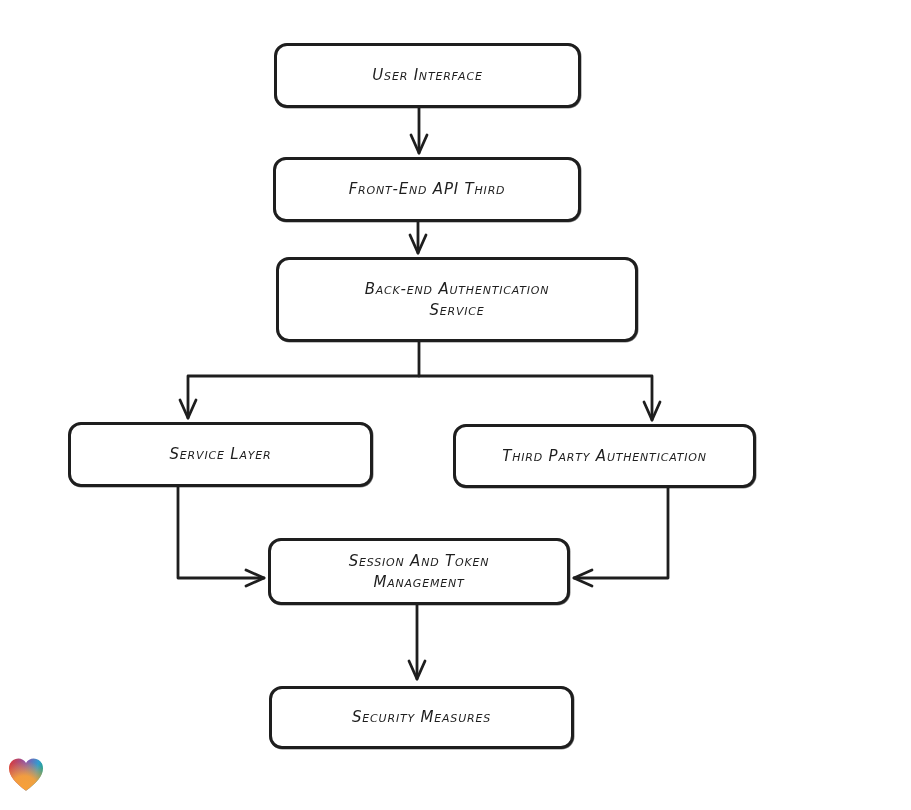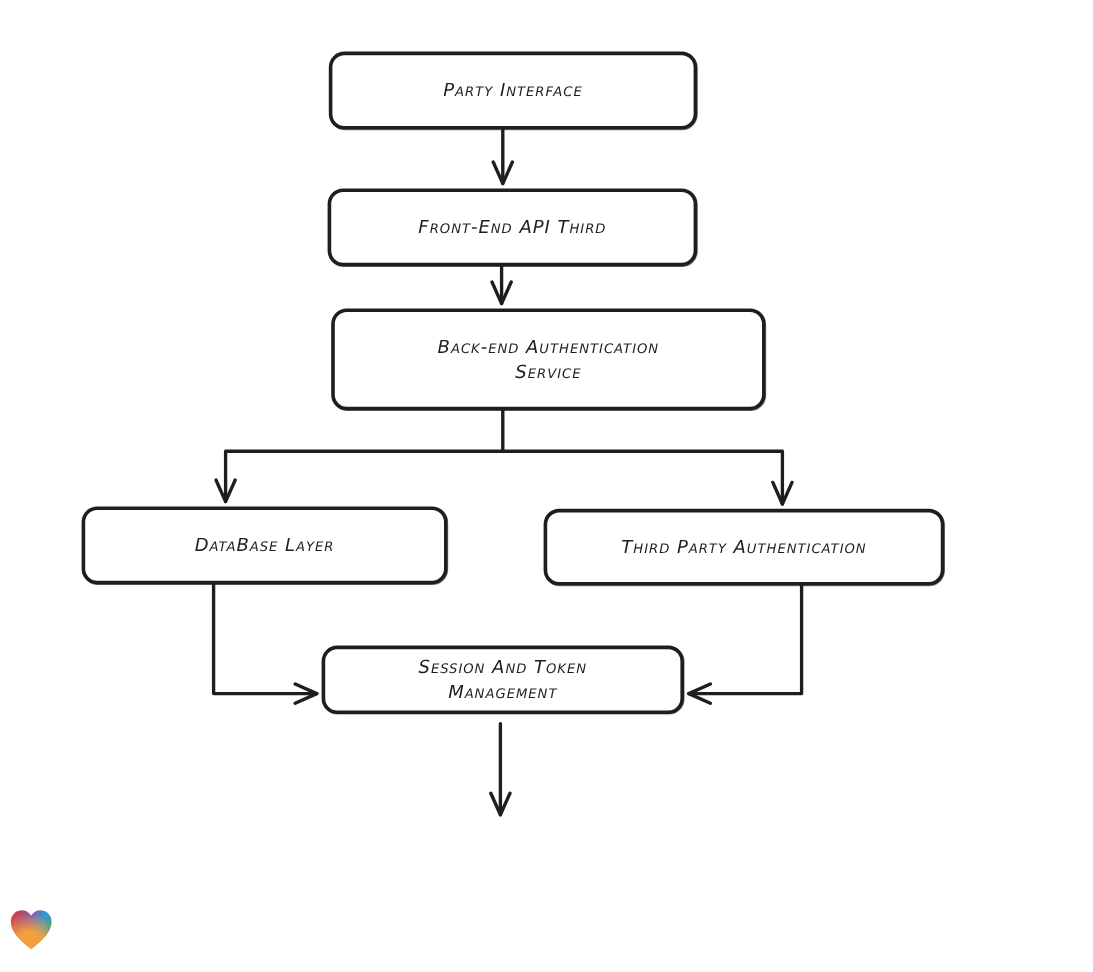--- a/index.html
+++ b/index.html
@@ -35,22 +35,22 @@
     line-height: 1.4;
     letter-spacing: 0.8px;
     color: #1e1e1e;
     text-align: center;
     white-space: normal;
   }
   .node-1 { left: 274px; top: 43px;  width: 307px; height: 65px; }
   .node-2 { left: 273px; top: 157px; width: 308px; height: 65px; }
   .node-3 { left: 276px; top: 257px; width: 362px; height: 85px; }
   .node-4 { left: 68px;  top: 422px; width: 305px; height: 65px; }
-  .node-5 { left: 453px; top: 424px; width: 334px; height: 64px; }
-  .node-6 { left: 268px; top: 538px; width: 302px; height: 57px; }
+  .node-5 { left: 453px; top: 424px; width: 303px; height: 64px; }
+  .node-6 { left: 268px; top: 538px; width: 302px; height: 67px; }
   .node-7 { left: 269px; top: 686px; width: 305px; height: 63px; }
   .node-3 .label { max-width: 205px; }
   .node-6 .label { max-width: 170px; }
   .logo {
     position: absolute;
     left: 6px; top: 755px;
     width: 40px; height: 40px;
     cursor: pointer;
   }
 </style>
@@ -70,43 +70,46 @@
       <path d="M418,220 L418,253" marker-end="url(#arrowV)"></path>
       <path d="M419,340 L419,376 L188,376 L188,418" marker-end="url(#arrowV)"></path>
       <path d="M419,376 L652,376 L652,420" marker-end="url(#arrowV)"></path>
       <path d="M178,486 L178,578 L264,578" marker-end="url(#arrowV)"></path>
       <path d="M668,486 L668,578 L574,578" marker-end="url(#arrowV)"></path>
       <path d="M417,603 L417,679" marker-end="url(#arrowV)"></path>
     </g>
   </svg>
 
   <div class="node node-1">
-    <span class="label">Party Interface</span>
+    <span class="label">User Interface</span>
   </div>
 
   <div class="node node-2">
     <span class="label">Front-End API Third</span>
   </div>
 
   <div class="node node-3">
     <span class="label">Back-end Authentication Service</span>
   </div>
 
   <div class="node node-4">
-    <span class="label">DataBase Layer</span>
+    <span class="label">Service Layer</span>
   </div>
 
   <div class="node node-5">
     <span class="label">Third Party Authentication</span>
   </div>
 
   <div class="node node-6">
     <span class="label">Session And Token Management</span>
   </div>
 
+  <div class="node node-7">
+    <span class="label">Security Measures</span>
+  </div>
 
   <svg class="logo" viewBox="0 0 40 38" xmlns="http://www.w3.org/2000/svg">
     <defs>
       <linearGradient id="lgHeart" x1="0" y1="0" x2="1" y2="0.25">
         <stop offset="0" stop-color="#e23a2e"></stop>
         <stop offset="0.5" stop-color="#8a55ae"></stop>
         <stop offset="0.85" stop-color="#2f9ed0"></stop>
         <stop offset="1" stop-color="#2aa18f"></stop>
       </linearGradient>
       <radialGradient id="rgHeart" cx="0.45" cy="0.92" r="0.85">

